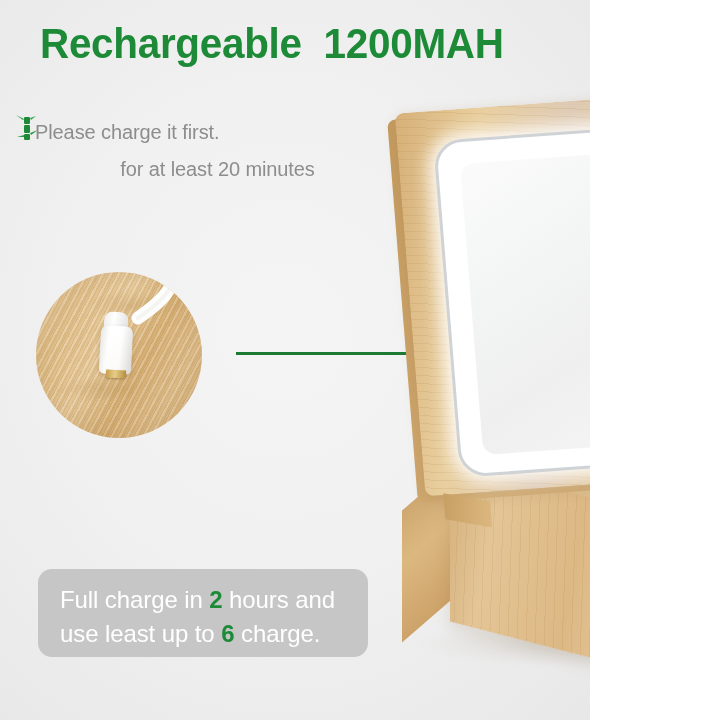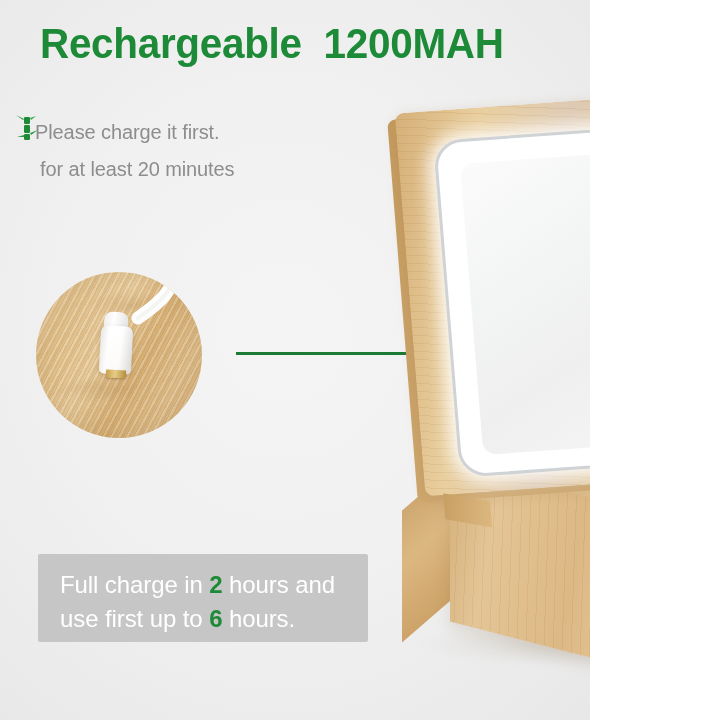--- a/index.html
+++ b/index.html
@@ -50,21 +50,21 @@
     left: 35px;
     top: 114px;
     width: 360px;
     font-size: 20px;
     line-height: 37px;
     color: #8d8d8d;
     letter-spacing: -0.1px;
   }
   .body-copy .l1 { display: block; }
   .body-copy .l2 { display: block; padding-left: 5px; }
-  .body-copy .l3 { display: block; padding-left: 5px; }
+  .body-copy .l3 { display: block; padding-left: 5px; text-align: center; }
 
   
   .inset-circle {
     position: absolute;
     left: 36px;
     top: 272px;
     width: 166px;
     height: 166px;
     border-radius: 50%;
     overflow: hidden;
@@ -166,24 +166,24 @@
     font-weight: 700;
     color: #1d8a37;
     letter-spacing: -0.2px;
   }
   .usb-label span { display: block; }
 
   
   .callout {
     position: absolute;
     left: 38px;
-    top: 554px;
+    top: 569px;
     width: 330px;
     height: 88px;
-    border-radius: 2px;
+    border-radius: 14px;
     background: #c6c6c6;
     box-sizing: border-box;
     padding: 14px 0 0 22px;
   }
   .callout-text {
     font-size: 24px;
     line-height: 34px;
     color: #ffffff;
     letter-spacing: -0.1px;
   }
@@ -380,21 +380,21 @@
   <div class="leader-line"></div>
 
   <div class="usb-label">
   </div>
 
   <div class="callout">
     <div class="callout-text">
       <span>Full charge in </span><b>2</b><span> hours and</span>
     </div>
     <div class="callout-text">
-      <span>use first up to </span><b>6</b><span> hours.</span>
+      <span>use least up to </span><b>6</b><span> charge.</span>
     </div>
   </div>
 
   <div class="product">
 
     <div class="box-shadow-soft"></div>
 
     <div class="box-inner-back"></div>
     <div class="box-rim"></div>
     <div class="box-divider"></div>

